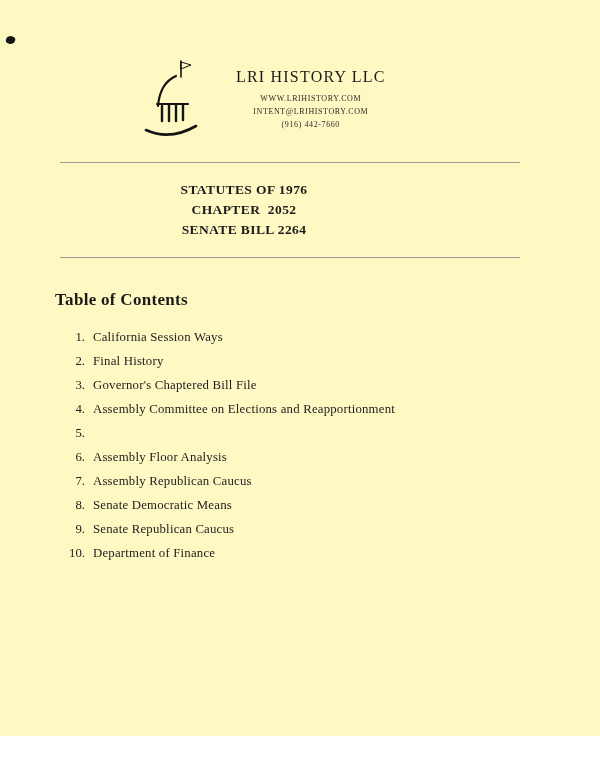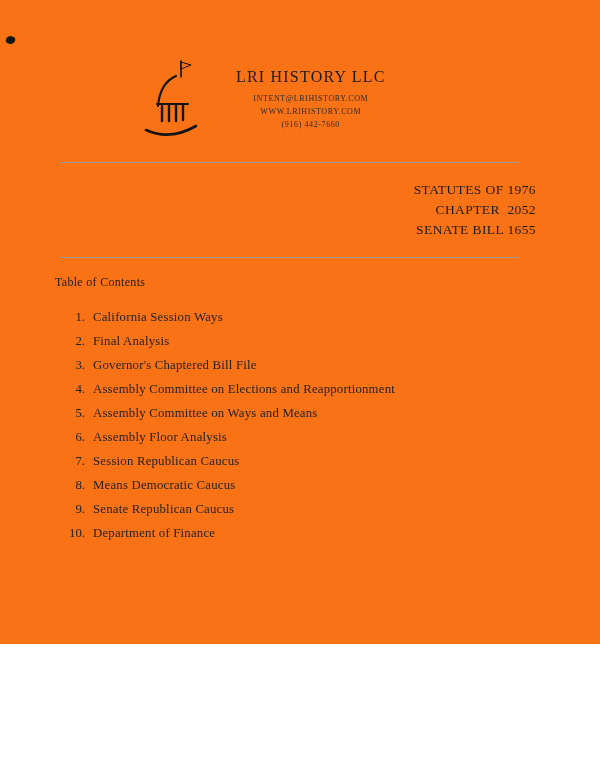--- a/index.html
+++ b/index.html
@@ -3,22 +3,22 @@
 <meta charset="utf-8">
 <style>
   html, body {
     margin: 0;
     padding: 0;
     background: #ffffff;
   }
   .page {
     position: relative;
     width: 600px;
-    height: 644px;
-    background: #f97316;
+    height: 736px;
+    background: #fef9c3;
     font-family: "Liberation Serif", "DejaVu Serif", serif;
     color: #1c1c1c;
     overflow: hidden;
   }
   .scan-artifact {
     position: absolute;
     left: 6px;
     top: 36px;
     width: 9px;
     height: 8px;
@@ -56,33 +56,33 @@
   .rule {
     border: 0;
     border-top: 1px solid #9b9b9b;
     height: 0;
     margin: 0;
   }
   .rule-1 { margin: 20px 80px 0 60px; }
   .rule-2 { margin: 17px 80px 0 60px; }
   .statutes-block {
     margin-top: 17px;
-    margin-right: 64px;
-    text-align: right;
-    font-weight: normal;
+    margin-right: 112px;
+    text-align: center;
+    font-weight: bold;
     font-size: 13.5px;
     line-height: 20px;
     letter-spacing: 0.4px;
     color: #1b1b1b;
   }
   .statutes-line { white-space: pre; }
   .toc-title {
-    margin: 17px 0 0 55px;
-    font-weight: normal;
-    font-size: 12px;
+    margin: 32px 0 0 55px;
+    font-weight: bold;
+    font-size: 17px;
     letter-spacing: 0.3px;
     color: #1b1b1b;
   }
   .toc-list {
     margin-top: 20px;
     padding-left: 50px;
   }
   .toc-item {
     display: flex;
     align-items: baseline;
@@ -127,70 +127,69 @@
         <path d="M29 49 v16" stroke-width="2.4"></path>
         <path d="M36 49 v16" stroke-width="2.4"></path>
         <path d="M43 49 v15" stroke-width="2.4"></path>
         <path d="M17 48 h31" stroke-width="2.2"></path>
 
         <path d="M6 74 q24 11 50 -4" stroke-width="2.6"></path>
       </svg>
     </div>
     <div class="header-text">
       <div class="company-name">LRI HISTORY LLC</div>
+      <div class="contact-line">WWW.LRIHISTORY.COM</div>
       <div class="contact-line">INTENT@LRIHISTORY.COM</div>
-      <div class="contact-line">WWW.LRIHISTORY.COM</div>
       <div class="contact-line">(916) 442-7660</div>
     </div>
   </div>
 
   <hr class="rule rule-1">
 
   <div class="statutes-block">
     <div class="statutes-line">STATUTES OF 1976</div>
     <div class="statutes-line">CHAPTER  2052</div>
-    <div class="statutes-line">SENATE BILL 1655</div>
+    <div class="statutes-line">SENATE BILL 2264</div>
   </div>
 
   <hr class="rule rule-2">
 
   <div class="toc-title">Table of Contents</div>
 
   <div class="toc-list">
     <div class="toc-item">
       <span class="toc-num">1.</span>
       <span class="toc-label">California Session Ways</span>
     </div>
     <div class="toc-item">
       <span class="toc-num">2.</span>
-      <span class="toc-label">Final Analysis</span>
+      <span class="toc-label">Final History</span>
     </div>
     <div class="toc-item">
       <span class="toc-num">3.</span>
       <span class="toc-label">Governor's Chaptered Bill File</span>
     </div>
     <div class="toc-item">
       <span class="toc-num">4.</span>
       <span class="toc-label">Assembly Committee on Elections and Reapportionment</span>
     </div>
     <div class="toc-item">
       <span class="toc-num">5.</span>
-      <span class="toc-label">Assembly Committee on Ways and Means</span>
     </div>
     <div class="toc-item">
       <span class="toc-num">6.</span>
       <span class="toc-label">Assembly Floor Analysis</span>
     </div>
     <div class="toc-item">
       <span class="toc-num">7.</span>
-      <span class="toc-label">Session Republican Caucus</span>
+      <span class="toc-label">Assembly Republican Caucus</span>
     </div>
     <div class="toc-item">
       <span class="toc-num">8.</span>
-      <span class="toc-label">Means Democratic Caucus</span>
+      <span class="toc-label">Senate Democratic Means</span>
     </div>
     <div class="toc-item">
       <span class="toc-num">9.</span>
       <span class="toc-label">Senate Republican Caucus</span>
     </div>
     <div class="toc-item">
       <span class="toc-num">10.</span>
       <span class="toc-label">Department of Finance</span>
     </div>
   </div>

